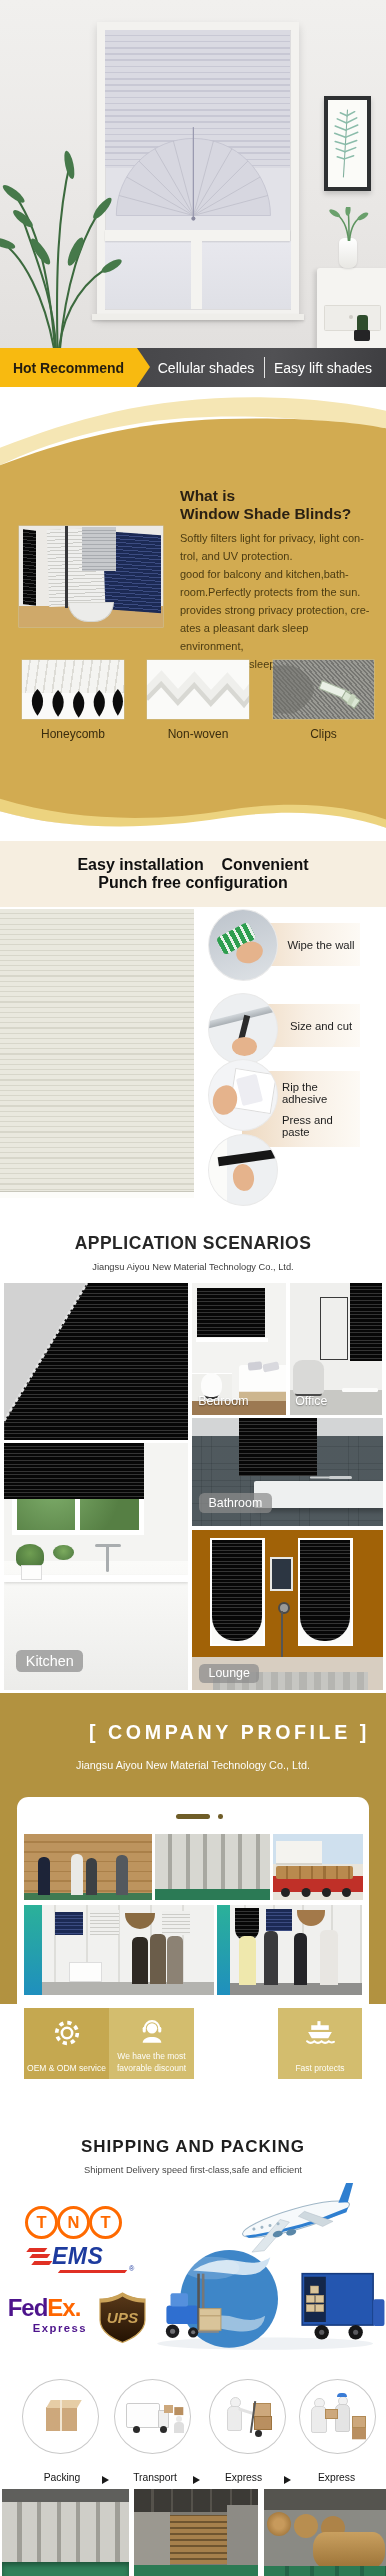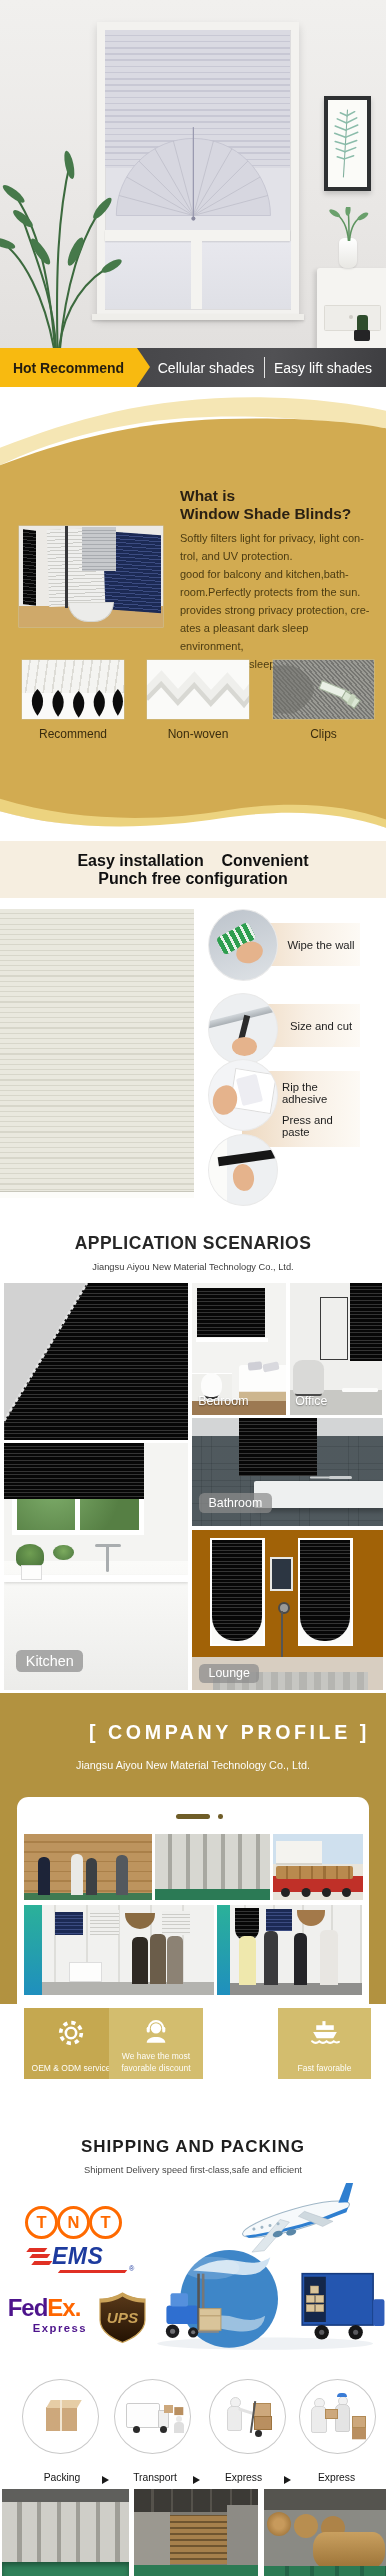--- a/index.html
+++ b/index.html
@@ -35,21 +35,21 @@
   .intro-title{left:180px;width:196px;color:#2a2013;font-size:15.5px;font-weight:700;line-height:18.5px;}
   .intro-body{left:180px;top:142px;width:192px;color:#4c3c12;font-size:11px;line-height:18px;white-space:pre-line;}
   .intro-photo{left:18.5px;top:139px;width:144px;height:101px;background:#eceae6;overflow:hidden;box-shadow:0 0 0 0.5px #c9c2ae;}
   .pleat-black{background:repeating-linear-gradient(180deg,#070707 0 2.6px,#343434 2.6px 3.6px);}
   .pleat-navy{background:repeating-linear-gradient(180deg,#1c2a55 0 2.6px,#3c4c82 2.6px 3.6px);}
   .pleat-white{background:repeating-linear-gradient(180deg,#efefed 0 2.6px,#cdcdc9 2.6px 3.6px);}
   .pleat-gray{background:repeating-linear-gradient(180deg,#c7c9cc 0 2.6px,#a8abaf 2.6px 3.6px);}
   .thumb{top:273px;height:59px;background:#fafaf8;overflow:hidden;box-shadow:0 0 0 0.5px #c9bd93;}
   .thumb-label{top:340px;color:#3a2c0e;font-size:12px;font-weight:500;text-align:center;}
   
-  .band{left:0;top:841px;width:386px;height:57px;background:#f6eee0;}
+  .band{left:0;top:841px;width:386px;height:66px;background:#f6eee0;}
   .band h2{margin:0;text-align:center;color:#101010;font-size:16px;font-weight:700;}
   .texture{left:0;top:909px;width:194px;height:289px;
      background:repeating-linear-gradient(180deg,#e9e8de 0 4.1px,#d7d6ca 4.1px 5.2px);}
   .texture-rail{left:0;bottom:0;width:100%;height:6.2px;background:#fcfcf9;border-top:0.5px solid #c8c7bb;}
   .step-bar{left:242px;width:118px;height:43px;background:linear-gradient(90deg,#eed9c0 0%,#f8efe4 55%,#fdfaf5 100%);z-index:1;}
   .step-label{color:#1d1d1d;font-size:11.3px;font-weight:500;padding-left:40px;}
   .step-circle{left:208px;width:70px;height:72px;border-radius:50%;overflow:hidden;z-index:2;border:1px solid #e9e9e9;box-sizing:border-box;background:#dfe3e7;}
   .hand{position:absolute;background:#e5b38c;border-radius:50%;}
   
   .scen-title{left:0;top:1233px;width:386px;text-align:center;color:#272727;font-size:17.5px;font-weight:700;letter-spacing:0.5px;}
@@ -60,21 +60,21 @@
   .fan-down{position:absolute;border-radius:0 0 515px 515px;}
   
   .profile-bg{left:0;top:1693px;width:386px;height:311px;background:#b29240;}
   .profile-title{left:0;top:1721px;width:370px;text-align:right;color:#fff;font-size:19.6px;font-weight:700;letter-spacing:3.6px;}
   .profile-sub{left:0;top:1759px;width:386px;text-align:center;color:#fdfdfb;font-size:10.8px;}
   .card{left:17px;top:1797px;width:352px;height:297px;background:#fff;border-radius:11.3px;}
   .dash{left:176px;top:1814px;width:34px;height:4.6px;border-radius:2.6px;background:#6f5d28;}
   .dot{left:218px;top:1814px;width:4.6px;height:4.6px;border-radius:50%;background:#6f5d28;}
   .pphoto{top:1834px;height:66px;overflow:hidden;}
   .pphoto2{top:1905px;height:90px;overflow:hidden;}
-  .fcol{top:2008px;height:71px;padding-left:9px;}
+  .fcol{top:2008px;height:71px;}
   .fcol .lbl{position:absolute;left:0;bottom:5.2px;width:100%;text-align:center;color:#fdfdf8;font-size:8.5px;line-height:11.3px;white-space:pre-line;}
   .fcol svg{position:absolute;left:50%;top:10.3px;transform:translateX(-50%);}
   .silh{position:absolute;border-radius:5.2px 5.2px 0 0;}
   
   .ship-title{left:0;top:2137px;width:386px;text-align:center;color:#1e1e1e;font-size:17px;font-weight:700;letter-spacing:1px;}
   .ship-sub{left:0;top:2165px;width:386px;text-align:center;color:#4a4a4a;font-size:9.3px;}
   .tnt-ring{position:absolute;top:0;width:27px;height:27px;border:3.6px solid #ff6a00;border-radius:50%;background:#fff;
             color:#ff6a00;font-size:16.5px;font-weight:800;display:flex;align-items:center;justify-content:center;}
   .ems-stripe{position:absolute;background:#e03024;transform:skewX(-38deg);}
   .ems-text{position:absolute;left:24px;top:0;color:#1d3b9e;font-size:23px;font-weight:800;font-style:italic;letter-spacing:0.5px;}
@@ -241,21 +241,21 @@
       </svg>
     </div>
     <div class="abs thumb" style="left:273px;width:101px;background:repeating-linear-gradient(48deg,#767672 0 1.5px,#9a9a94 1.5px 3.1px);">
       <svg width="101" height="59" viewBox="0 0 197 114">
         <path d="M40,10 Q120,55 40,104 L0,104 L0,10 Z" fill="#6d6d68" opacity=".55"></path>
         <path d="M96,40 L150,62 L142,76 L90,55 Z" fill="#eaf0e6" stroke="#aab8a2" stroke-width="2"></path>
         <path d="M142,60 L170,78 L158,94 L134,74 Z" fill="#dbe6d4" stroke="#9fae96" stroke-width="2"></path>
         <rect x="148" y="66" width="10" height="22" rx="3" fill="#c6d4bc" transform="rotate(28 153 77)"></rect>
       </svg>
     </div>
-    <div class="abs thumb-label" style="left:22px;width:102px;">Recommend</div>
+    <div class="abs thumb-label" style="left:22px;width:102px;">Honeycomb</div>
     <div class="abs thumb-label" style="left:147px;width:102px;">Non-woven</div>
     <div class="abs thumb-label" style="left:273px;width:101px;">Clips</div>
   </div>
 
   <div class="abs band ctr" style="flex-direction:column;">
     <h2 class="pre">Easy installation    Convenient</h2>
     <h2>Punch free configuration</h2>
   </div>
 
   <div class="abs texture">
@@ -431,21 +431,21 @@
     <div class="lbl">We have the most
 favorable discount</div>
   </div>
   <div class="abs fcol" style="left:278px;width:84px;background:#d3bd6e;">
     <svg width="32" height="30" viewBox="0 0 62 58">
       <rect x="26" y="6" width="6" height="10" fill="#fff"></rect>
       <rect x="14" y="14" width="34" height="9" fill="#fff"></rect>
       <path d="M8,27 h46 l-7,12 h-32 Z" fill="#fff"></path>
       <path d="M6,45 q7,6 14,0 q7,6 14,0 q7,6 14,0 q5,4 10,1" fill="none" stroke="#fff" stroke-width="4" stroke-linecap="round"></path>
     </svg>
-    <div class="lbl">Fast favorable</div>
+    <div class="lbl">Fast protects</div>
   </div>
 
   <div class="abs ship-title">SHIPPING AND PACKING</div>
   <div class="abs ship-sub">Shipment Delivery speed first-class,safe and efficient</div>
 
   <div class="abs" style="left:25px;top:2206px;width:108px;height:34px;">
     <div class="tnt-ring" style="left:0;">
         <span>T</span>
       </div>
     <div class="tnt-ring" style="left:32px;">

